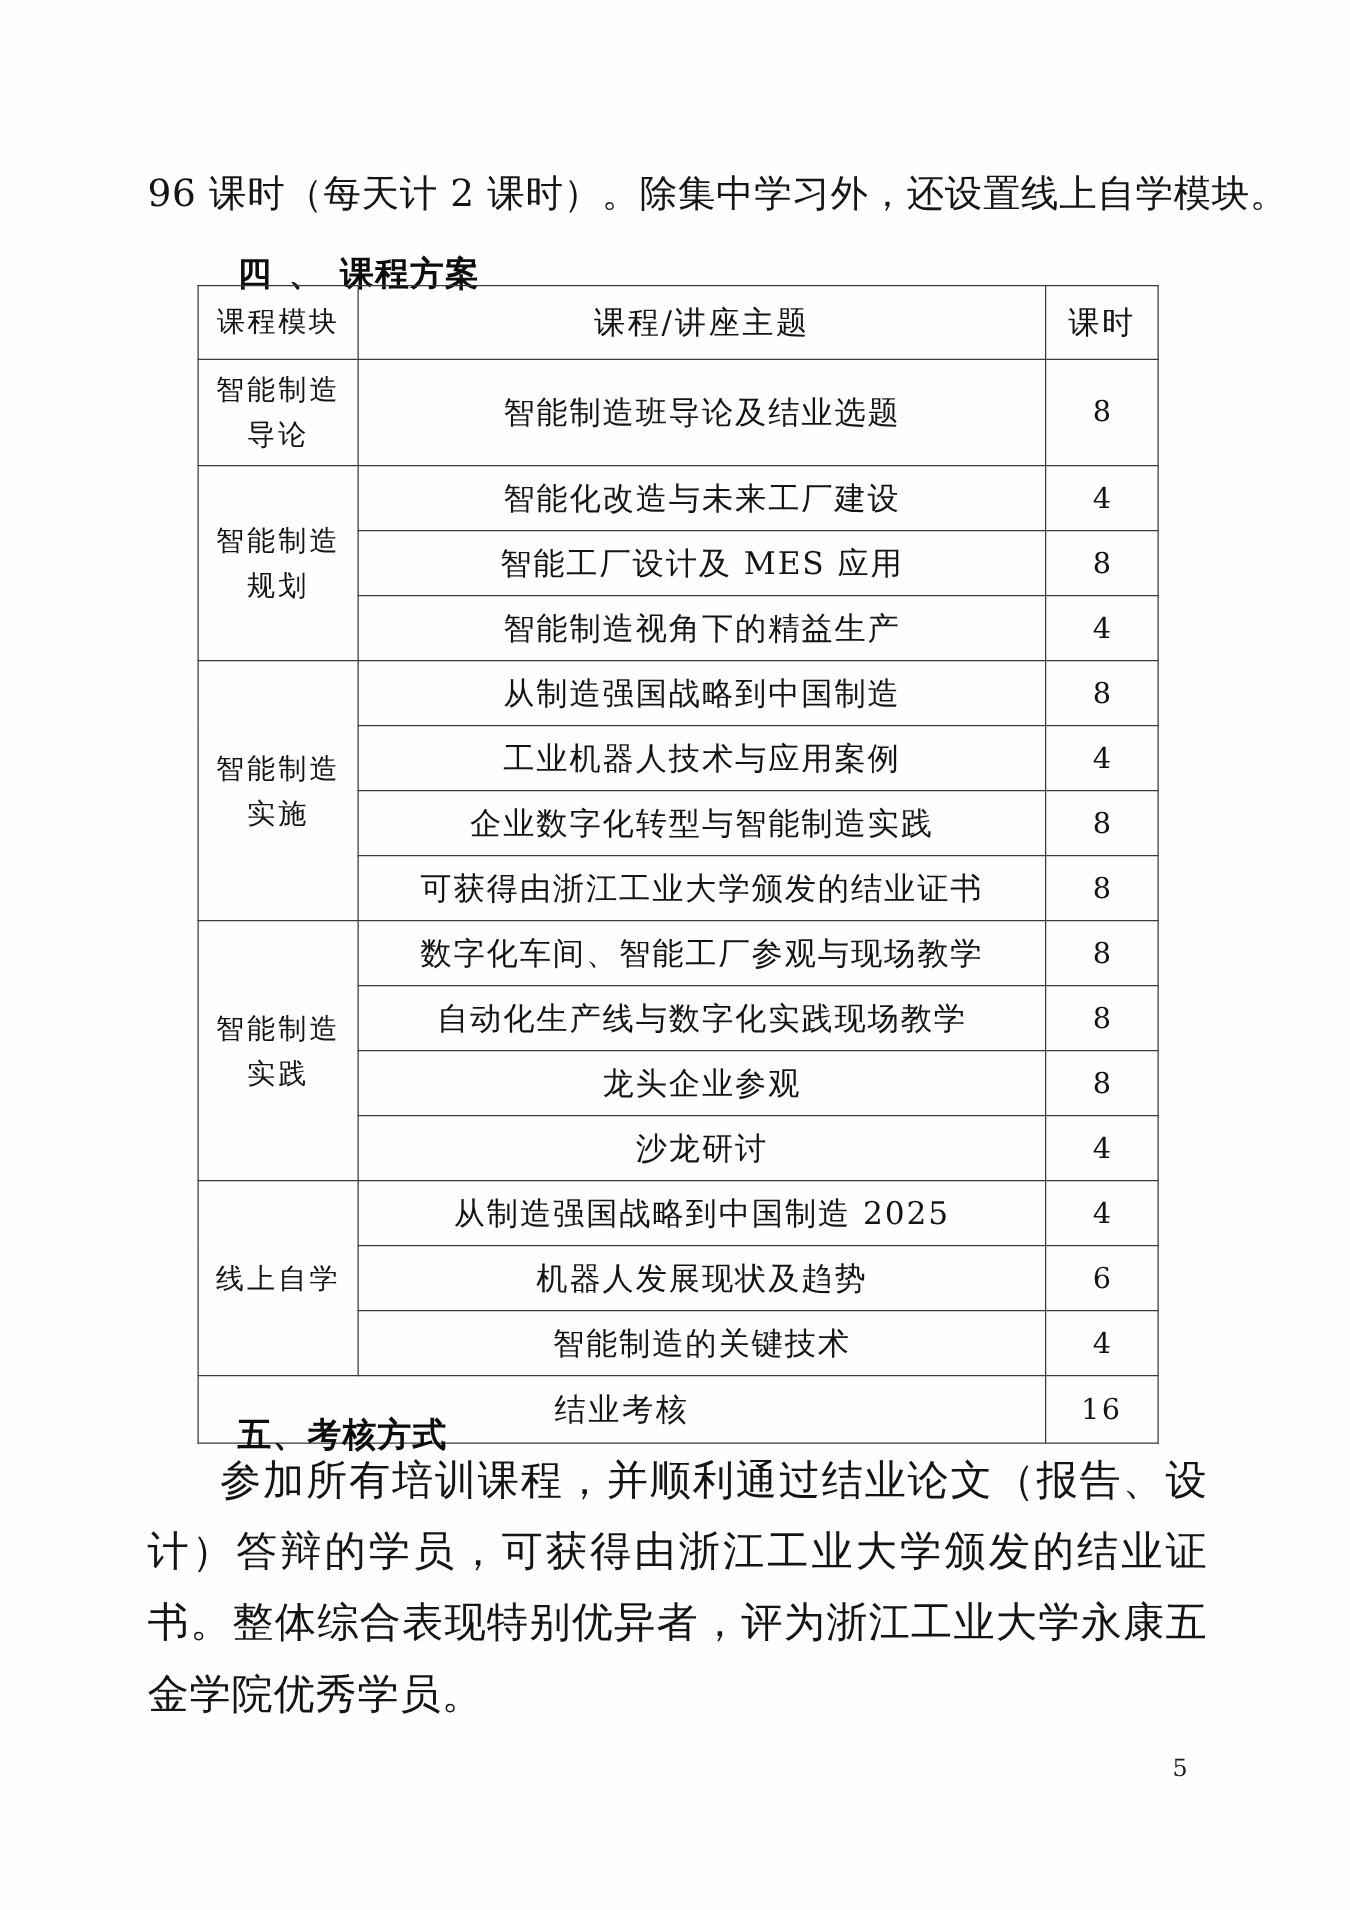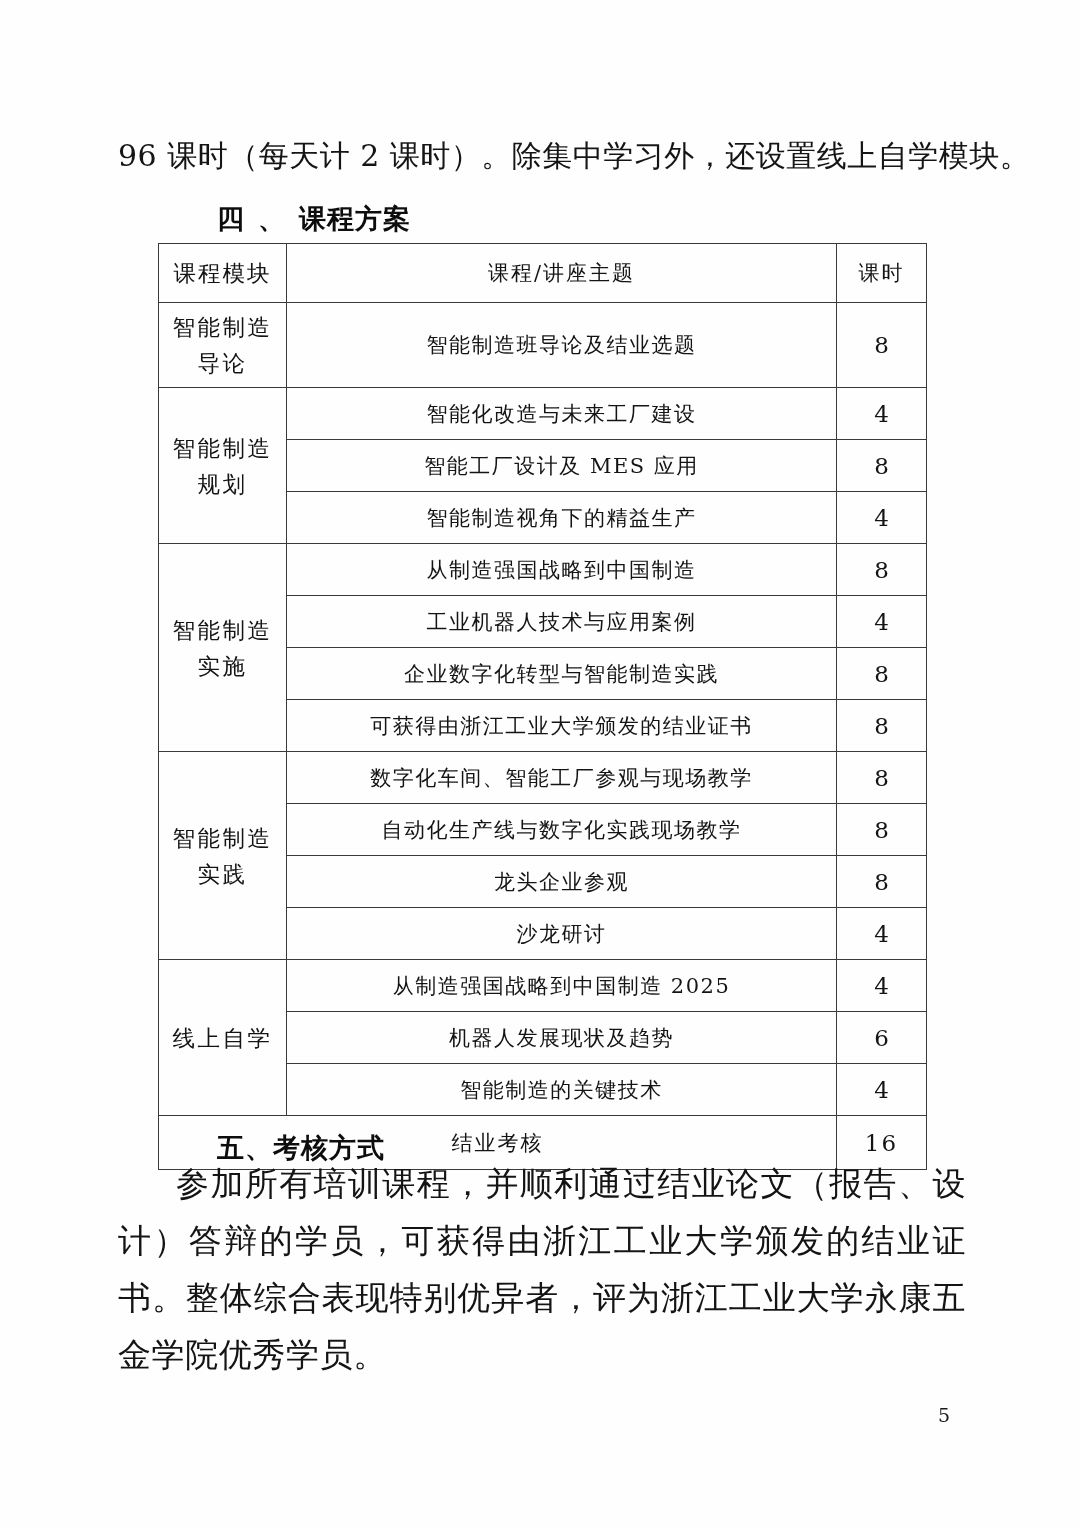--- a/index.html
+++ b/index.html
@@ -37,47 +37,46 @@
 
   
   .heading {
     position: absolute;
     font-family: "DejaVu Sans", "Liberation Sans", sans-serif;
     font-weight: bold;
     font-size: 27px;
     color: #0d0d0d;
     letter-spacing: 1px;
     white-space: nowrap;
-    margin-left: 27px;
   }
   .heading-4 {
     left: 190px;
     top: 201px;
   }
   .heading-4 .num-sep { letter-spacing: 14px; }
   .heading-5 {
     left: 190px;
     top: 1130px;
   }
 
   
   .course-table {
     position: absolute;
     left: 158px;
-    top: 243px;
+    top: 228px;
     width: 768px;
     border-collapse: collapse;
     table-layout: fixed;
     padding-left: 17px;
   }
   .course-table td {
     border: 1.6px solid #3a3a3a;
     text-align: center;
     vertical-align: middle;
-    font-size: 21px;
+    font-size: 25px;
     line-height: 34px;
     color: #141414;
     padding: 0;
     letter-spacing: 1.2px;
   }
   .col-module  { width: 128px; }
   .col-topic   { width: 550px; }
   .col-hours   { width: 90px; }
 
   td.cell-module {

